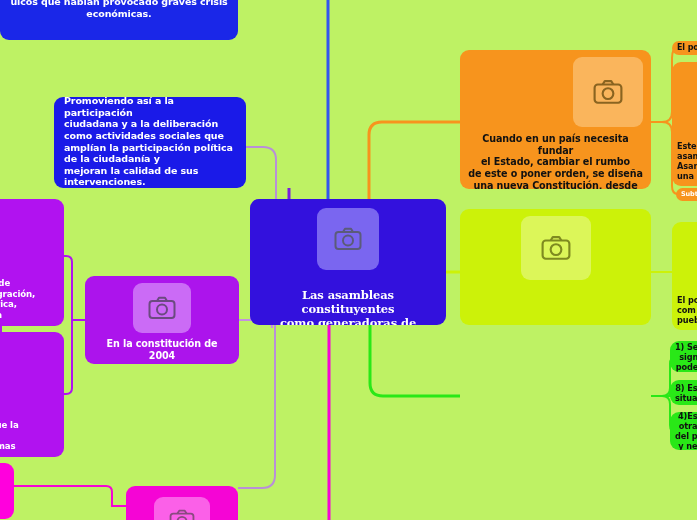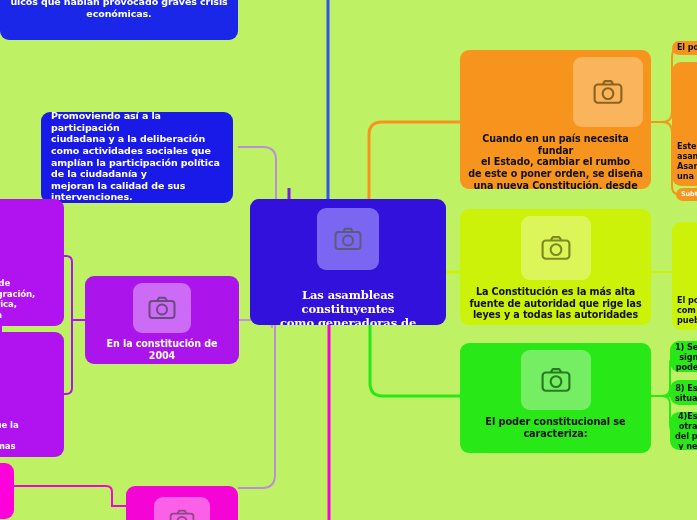--- a/index.html
+++ b/index.html
@@ -66,26 +66,25 @@
   
   #n-blue-top {
     left: 0px; top: -46px; width: 238px; height: 86px;
     background: #1a27e8;
     justify-content: center;
   }
   #n-blue-top .label { font-size: 9.5px; color:#ffffff; margin-top:0; }
 
   
   #n-blue-part {
-    left: 41px; top: 97px; width: 192px; height: 91px;
+    left: 54px; top: 97px; width: 192px; height: 91px;
     background: #1a1ae8;
     justify-content: center;
     align-items: flex-start;
     padding-left: 10px;
-    margin-top: 15px;
   }
   #n-blue-part .label { font-size: 9.5px; color:#ffffff; text-align:left; }
 
   
   #n-orange {
     left: 460px; top: 50px; width: 191px; height: 139px;
     background: #f7941d;
     align-items: flex-end;
   }
   #n-orange .thumb { width: 70px; height: 70px; background: #fab55c; }
@@ -272,36 +271,22 @@
   </div>
 
   <div class="node leafish" id="n-lime">
     <div class="thumb">
       <svg class="cam" width="30" height="26" viewBox="0 0 28 24">
         <rect x="1.5" y="5" width="25" height="17" rx="3" fill="none" stroke="#7e8a20" stroke-width="2"></rect>
         <path d="M9 5 L11 1.8 L17 1.8 L19 5" fill="none" stroke="#7e8a20" stroke-width="2" stroke-linejoin="round"></path>
         <circle cx="14" cy="13.5" r="5" fill="none" stroke="#7e8a20" stroke-width="2"></circle>
       </svg>
     </div>
-    <div class="label">La Constitución es la más alta
-fuente de autoridad que rige las
-leyes y a todas las autoridades</div>
-  </div>
-
-  <div class="node leafish" id="n-green">
-    <div class="thumb">
-      <svg class="cam" width="30" height="26" viewBox="0 0 28 24">
-        <rect x="1.5" y="5" width="25" height="17" rx="3" fill="none" stroke="#2a7a22" stroke-width="2"></rect>
-        <path d="M9 5 L11 1.8 L17 1.8 L19 5" fill="none" stroke="#2a7a22" stroke-width="2" stroke-linejoin="round"></path>
-        <circle cx="14" cy="13.5" r="5" fill="none" stroke="#2a7a22" stroke-width="2"></circle>
-      </svg>
-    </div>
-    <div class="label">El poder constitucional se
-caracteriza:</div>
-  </div>
+  </div>
+
 
   <div class="node purple-thin" id="n-purple-thin-a"></div>
   <div class="node purple-thin" id="n-purple-thin-b"></div>
 
   <div class="node purple-sub" id="n-purple-a">
     <div class="label">cantes de
 su integración,
 ón política,
 na de la</div>
   </div>

